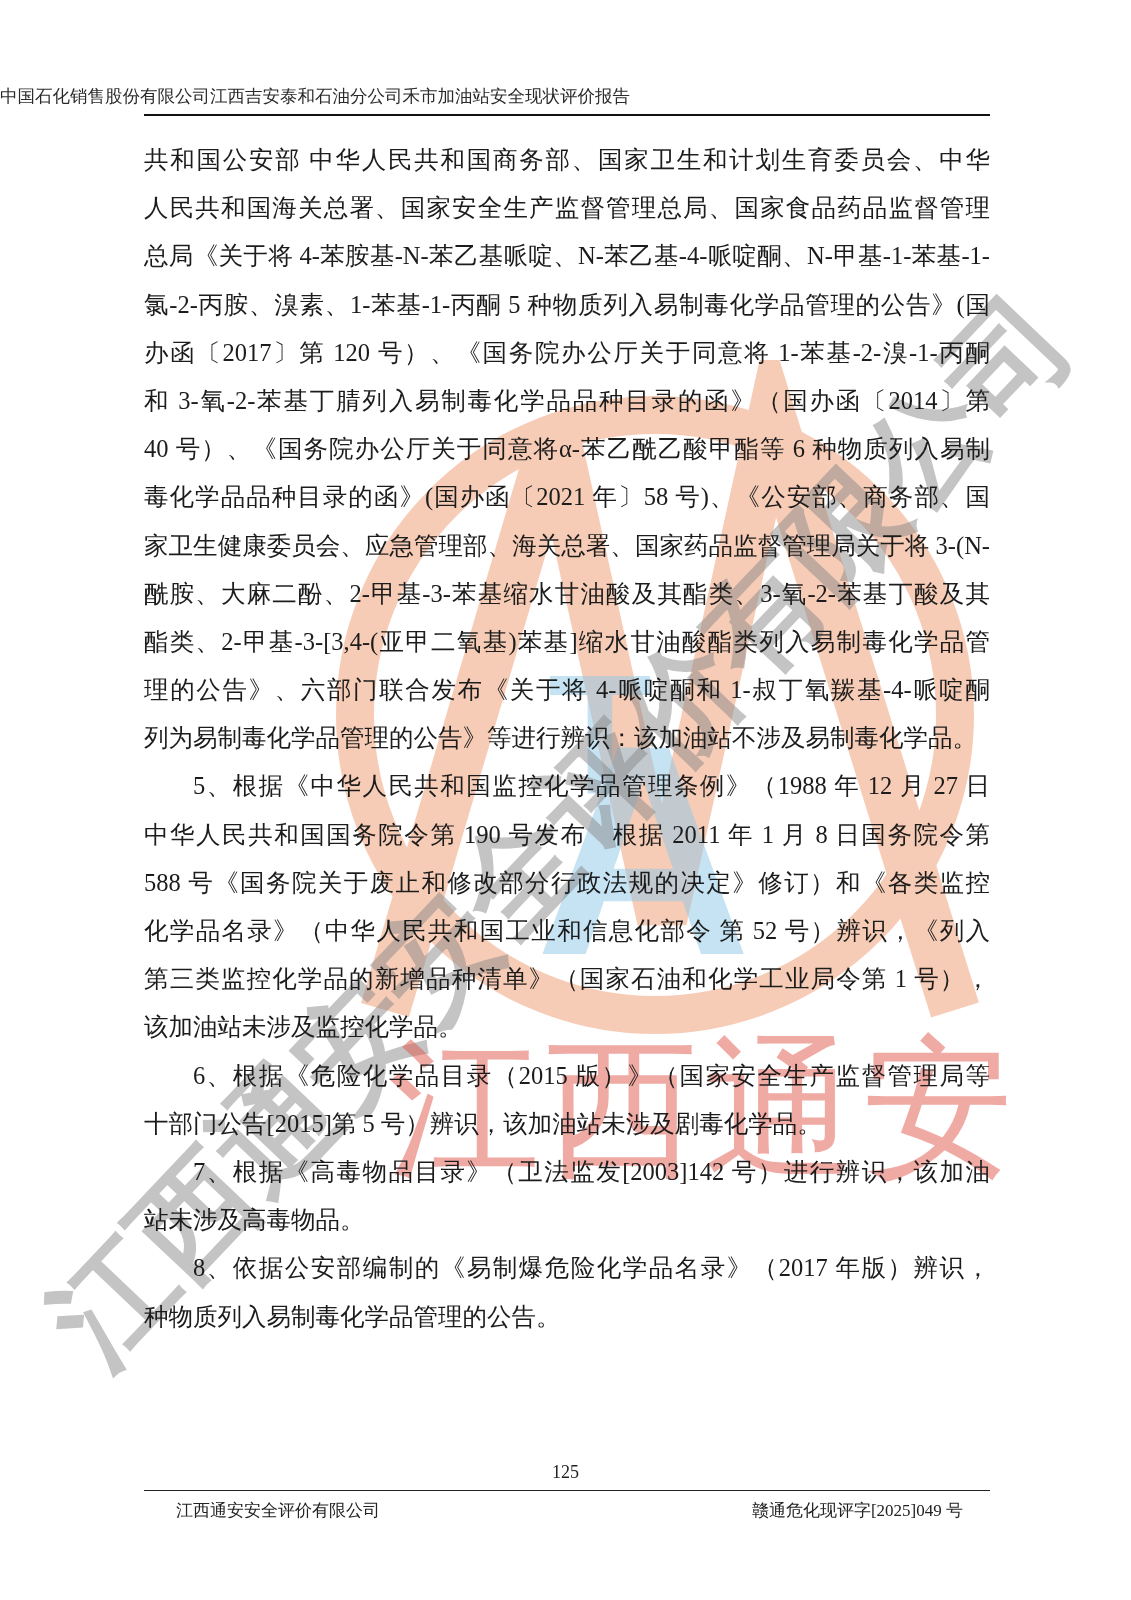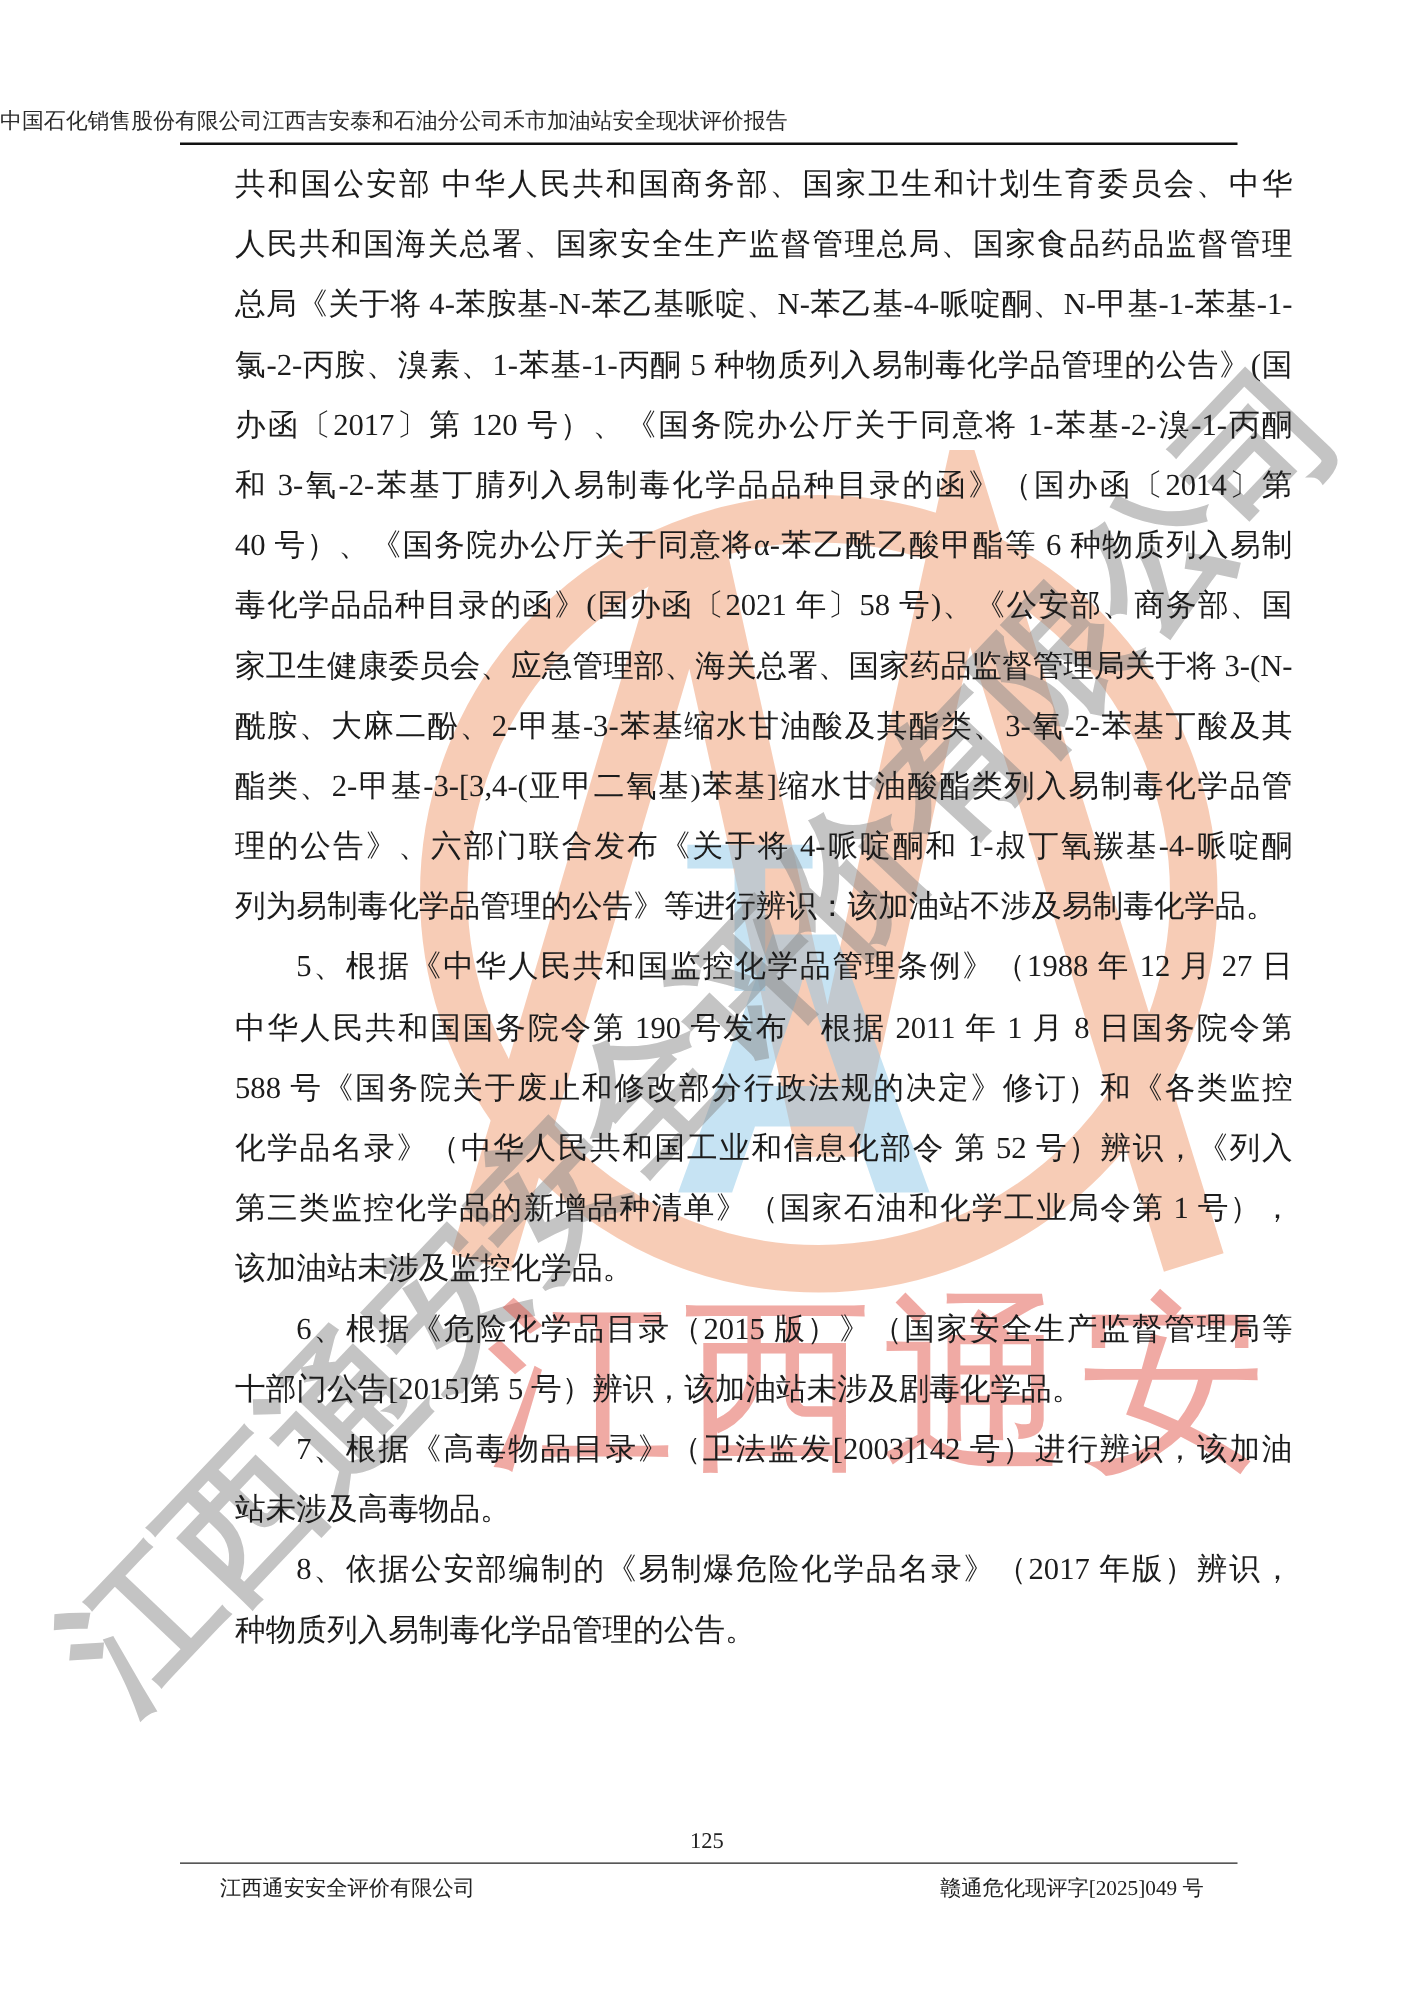--- a/index.html
+++ b/index.html
@@ -39,21 +39,21 @@
     color:var(--wm-red,#e2574c);opacity:.5;
   }
   
   .content{position:absolute;inset:0;z-index:1;}
   .header-title{
     position:absolute;top:84px;left:0;width:100%;
     text-align:left;font-size:17.5px;color:#2a2a2a;
     font-family:"Liberation Sans",sans-serif;
   }
   .header-rule{position:absolute;top:114px;left:144px;width:846px;border-top:2px solid #111;}
-  .body-lines{position:absolute;top:124px;left:144px;width:846px;margin-left:44px;}
+  .body-lines{position:absolute;top:136px;left:144px;width:846px;}
   .line{
     height:48.2px;line-height:48.2px;font-size:24.5px;
     text-align:justify;text-align-last:justify;
     overflow:visible;
   }
   .line.indent{text-indent:49px;}
   .line.last{text-align-last:left;}
   .page-number{position:absolute;top:1462px;left:0;width:100%;text-align:center;font-size:18px;color:#222;}
   .footer-rule{position:absolute;top:1490px;left:144px;width:846px;border-top:1.5px solid #222;}
   .footer-left{position:absolute;top:1499px;left:176px;font-size:17px;color:#222;}

